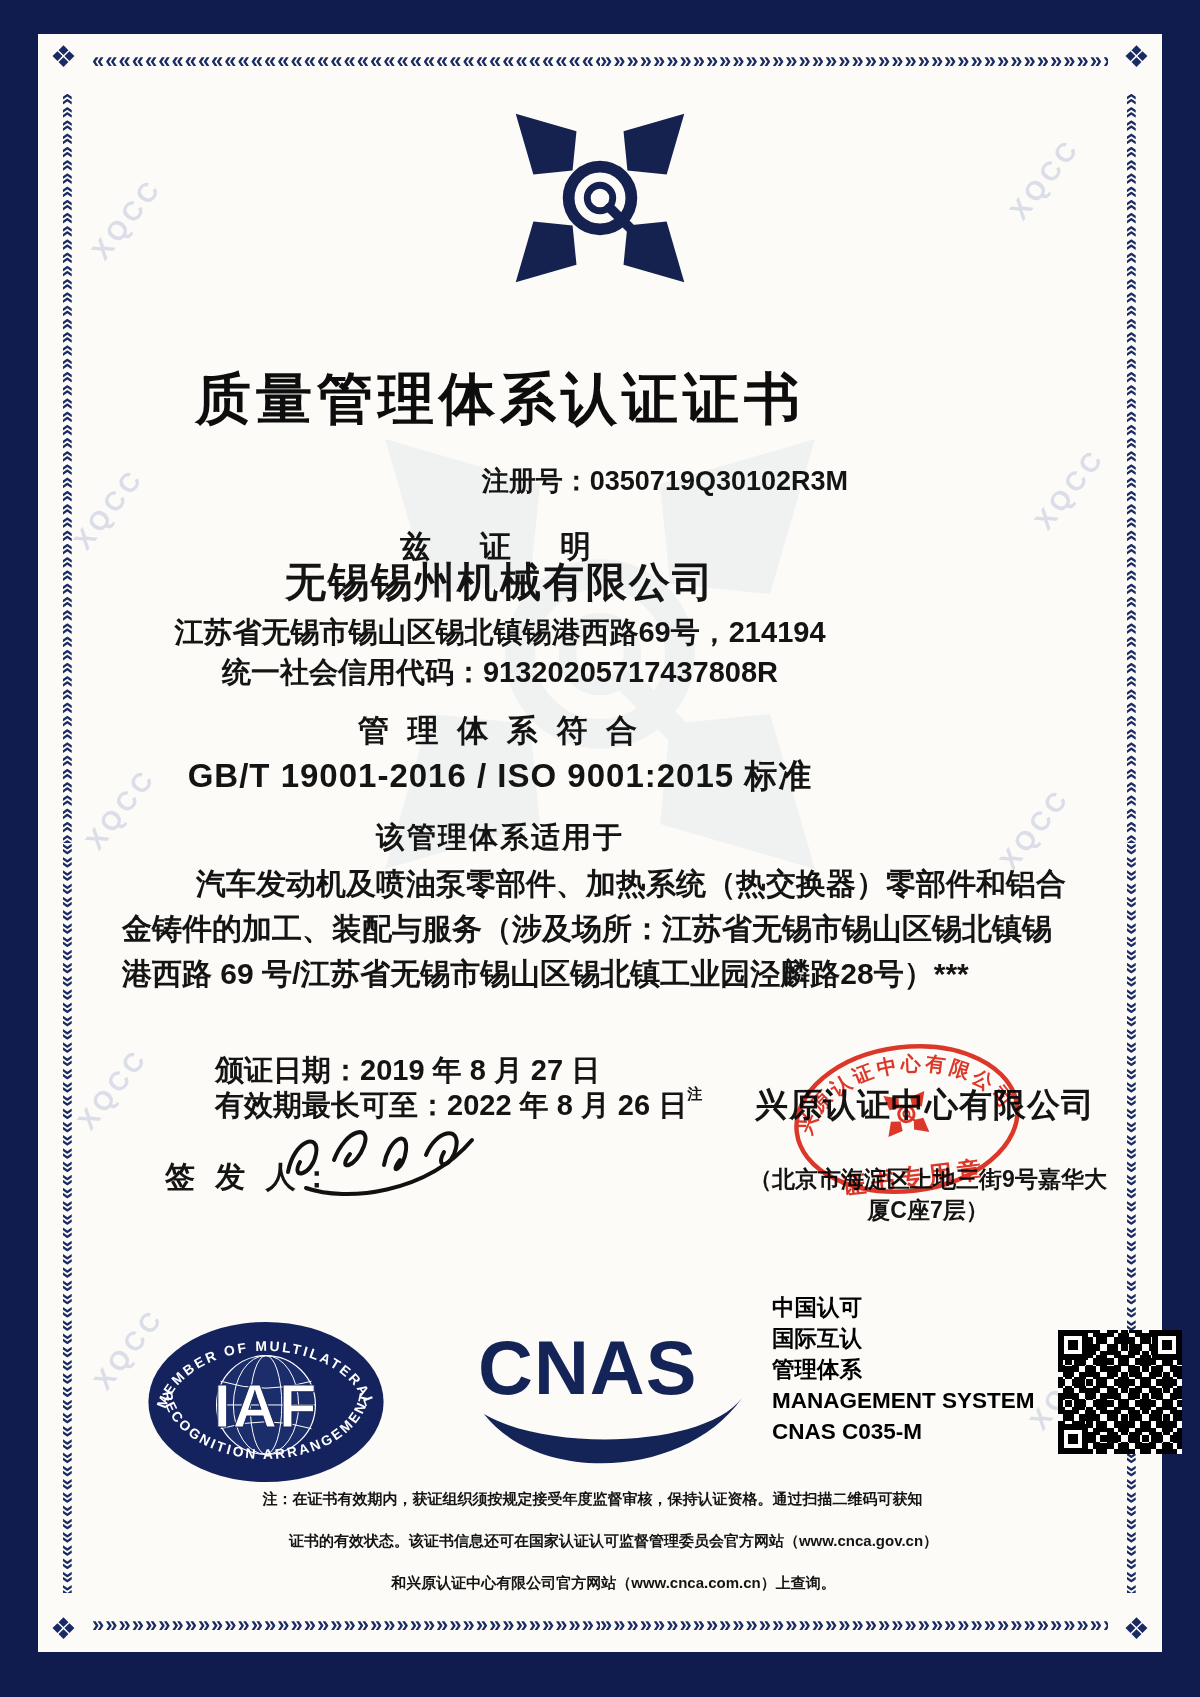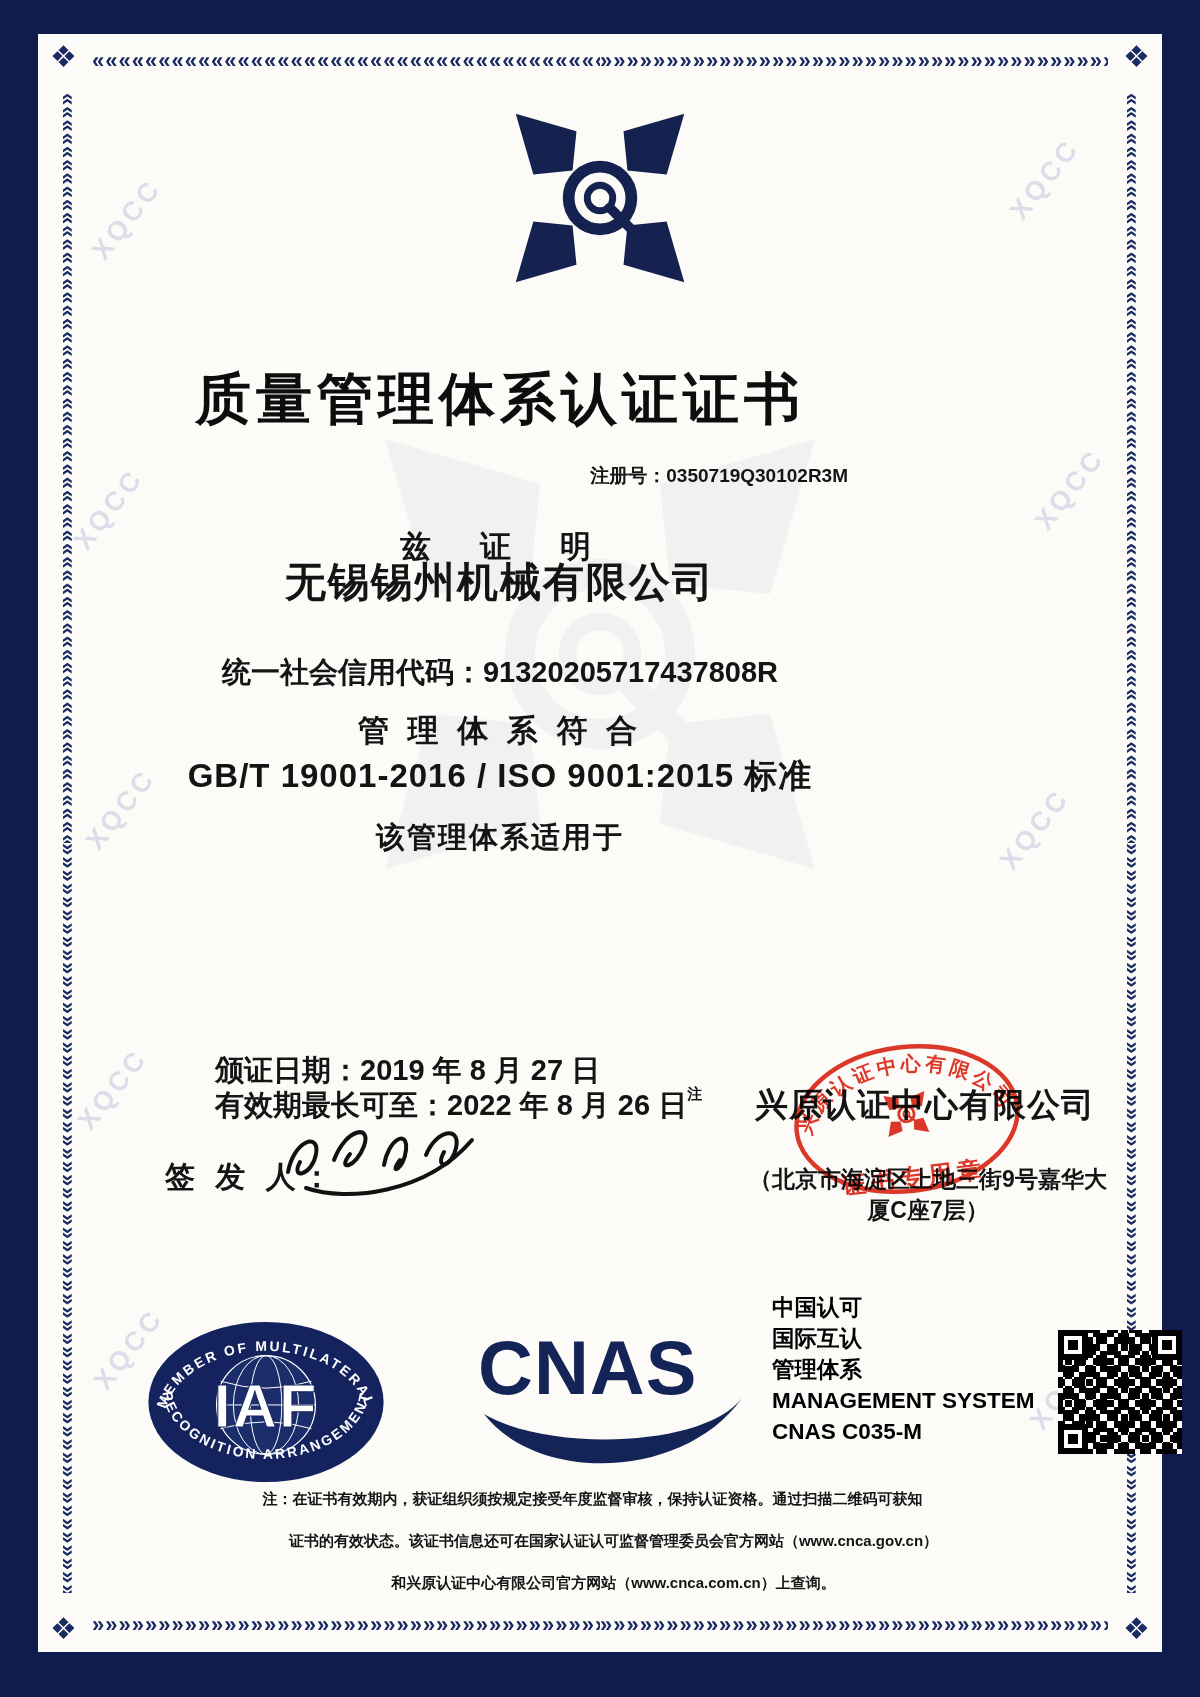--- a/index.html
+++ b/index.html
@@ -29,21 +29,21 @@
            opacity:.055;pointer-events:none;}
 
   
   .logo-main{position:absolute;left:464px;top:66px;width:196px;height:196px;color:#15214f;}
   .iaf{position:absolute;left:104px;top:1284px;width:248px;height:168px;}
   .cnas{position:absolute;left:438px;top:1294px;width:276px;height:176px;}
 
   
   .ctr{position:absolute;left:0;width:924px;text-align:center;font-weight:700;}
   .title{top:328px;font-size:56px;letter-spacing:5px;color:#0d0d0d;}
-  .reg{top:429px;text-align:right;padding-right:114px;box-sizing:border-box;font-size:19px;}
+  .reg{top:429px;text-align:right;padding-right:114px;box-sizing:border-box;font-size:27px;}
   .certify{top:492px;font-size:31px;letter-spacing:9px;}
   .company{top:521px;font-size:41px;letter-spacing:2px;}
   .addr{top:579px;font-size:29px;}
   .credit{top:619px;font-size:29px;}
   .comply{top:676px;font-size:31px;letter-spacing:5px;}
   .standard{top:720px;font-size:33px;letter-spacing:1px;}
   .scope-h{top:784px;font-size:29px;letter-spacing:2px;}
   .scope{position:absolute;left:84px;top:827px;width:962px;font-size:30px;font-weight:700;
          line-height:45px;text-align:left;}
   .scope .ind{padding-left:74px;}
@@ -136,24 +136,30 @@
       </svg>
 
     <svg class="logo-main" viewBox="0 0 100 100">
       <use href="#xq-logo" width="100" height="100"></use>
     </svg>
 
     <div class="ctr title">质量管理体系认证证书</div>
     <div class="ctr reg">注册号：0350719Q30102R3M</div>
     <div class="ctr certify">兹　证　明</div>
     <div class="ctr company">无锡锡州机械有限公司</div>
+    <div class="ctr addr">江苏省无锡市锡山区锡北镇锡港西路69号，214194</div>
     <div class="ctr credit">统一社会信用代码：91320205717437808R</div>
     <div class="ctr comply">管 理 体 系 符 合</div>
     <div class="ctr standard">GB/T 19001-2016 / ISO 9001:2015 标准</div>
     <div class="ctr scope-h">该管理体系适用于</div>
+    <div class="scope">
+      <div class="ind">汽车发动机及喷油泵零部件、加热系统（热交换器）零部件和铝合</div>
+      <div>金铸件的加工、装配与服务（涉及场所：江苏省无锡市锡山区锡北镇锡</div>
+      <div>港西路 69 号/江苏省无锡市锡山区锡北镇工业园泾麟路28号）***</div>
+    </div>
 
     <div class="dline d1">颁证日期：2019 年 8 月 27 日</div>
     <div class="dline d2">
       <span>有效期最长可至：2022 年 8 月 26 日</span><sup>注</sup>
     </div>
     <div class="signer">签 发 人：</div>
     <svg class="sig" viewBox="0 0 210 100" fill="none" stroke="#111" stroke-width="4" stroke-linecap="round">
       <path d="M12,62 C18,30 44,22 40,44 C36,66 14,70 24,52"></path>
       <path d="M58,50 C70,18 96,14 88,36 C80,58 60,62 74,44"></path>
       <path d="M108,55 C112,30 132,18 130,40 C128,60 112,66 124,50"></path>

